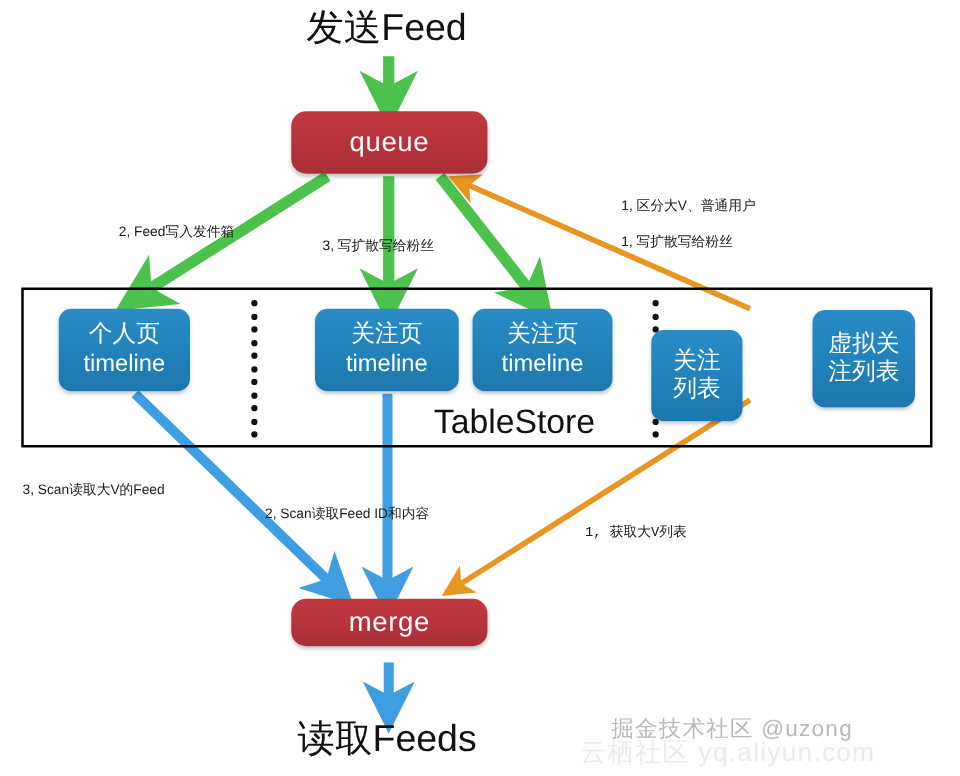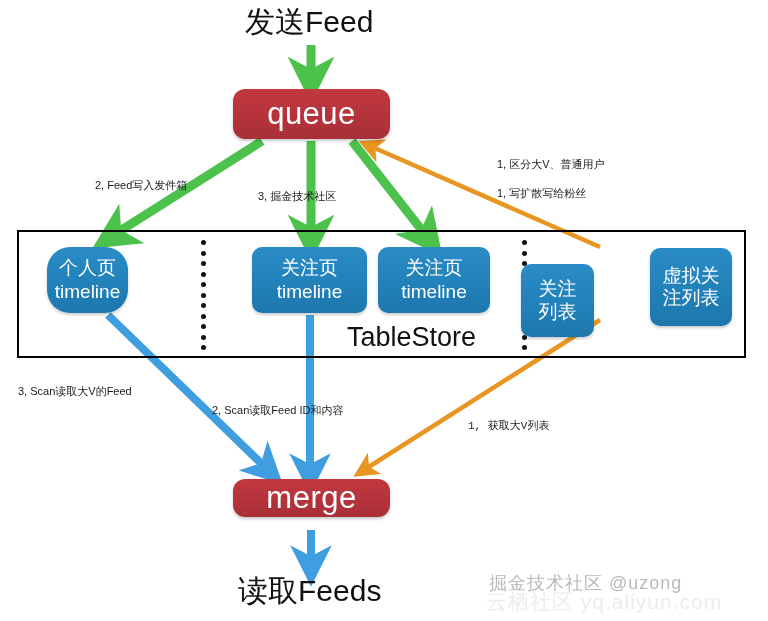--- a/index.html
+++ b/index.html
@@ -31,21 +31,21 @@
     justify-content: center;
     box-sizing: border-box;
     color: #ffffff;
     text-align: center;
     line-height: 1.18;
   }
   .node.red {
     background: linear-gradient(180deg, #c2383f 0%, #b5333b 55%, #a82f38 100%);
     border-radius: 12px;
     box-shadow: 0 2px 3px rgba(0,0,0,0.22);
-    font-size: 31px;
+    font-size: 22px;
     letter-spacing: 0.5px;
   }
   .node.blue {
     background: linear-gradient(180deg, #2a8cc6 0%, #2180b8 60%, #1d77ad 100%);
     border-radius: 10px;
     box-shadow: 0 2px 3px rgba(0,0,0,0.20);
   }
   .node.blue .line1 { font-size: 19px; }
   .node.blue .line2 { font-size: 19px; }
   .node.blue.tl .line1 { font-size: 19px; }
@@ -186,21 +186,21 @@
       <i></i>
       <i></i>
   </div>
 
   <div class="plain-label" style="left:245px; top:2px;">发送Feed</div>
 
   <div class="node red" style="left:233px; top:89px; width:157px; height:50px;">
     <span>queue</span>
   </div>
 
-  <div class="node blue tl" style="left:47px; top:247px; width:81px; height:66px;border-radius:23px;">
+  <div class="node blue tl" style="left:47px; top:247px; width:105px; height:66px;">
     <span class="line1">个人页</span>
     <span class="line2">timeline</span>
   </div>
 
   <div class="node blue tl" style="left:252px; top:247px; width:115px; height:66px;">
     <span class="line1">关注页</span>
     <span class="line2">timeline</span>
   </div>
 
   <div class="node blue tl" style="left:378px; top:247px; width:112px; height:66px;">
@@ -219,29 +219,29 @@
   </div>
 
   <div class="node red" style="left:233px; top:479px; width:157px; height:38px;">
     <span>merge</span>
   </div>
 
   <div class="plain-label" style="left:238px; top:571px;">读取Feeds</div>
 
   <div class="edge-label" style="left:95px; top:178px;">2, Feed写入发件箱</div>
 
-  <div class="edge-label" style="left:258px; top:189px;">3, 掘金技术社区</div>
+  <div class="edge-label" style="left:258px; top:189px;">3, 写扩散写给粉丝</div>
 
   <div class="edge-label" style="left:497px; top:157px;">1, 区分大V、普通用户</div>
 
   <div class="edge-label" style="left:497px; top:186px;">1, 写扩散写给粉丝</div>
 
   <div class="edge-label" style="left:18px; top:384px;">3, Scan读取大V的Feed</div>
 
   <div class="edge-label" style="left:212px; top:403px;">2, Scan读取Feed ID和内容</div>
 
   <div class="edge-label" style="left:468px; top:418px;font-family:Liberation Mono, monospace;">1, 获取大V列表</div>
 
-  <div class="watermark faint" style="left:486px; top:588px;text-align:right;">云栖社区 yq.aliyun.com</div>
+  <div class="watermark faint" style="left:464px; top:588px;text-align:right;">云栖社区 yq.aliyun.com</div>
 
   <div class="watermark" style="left:489px; top:571px;">掘金技术社区 @uzong</div>
 
 </div>
 
 </body></html>

